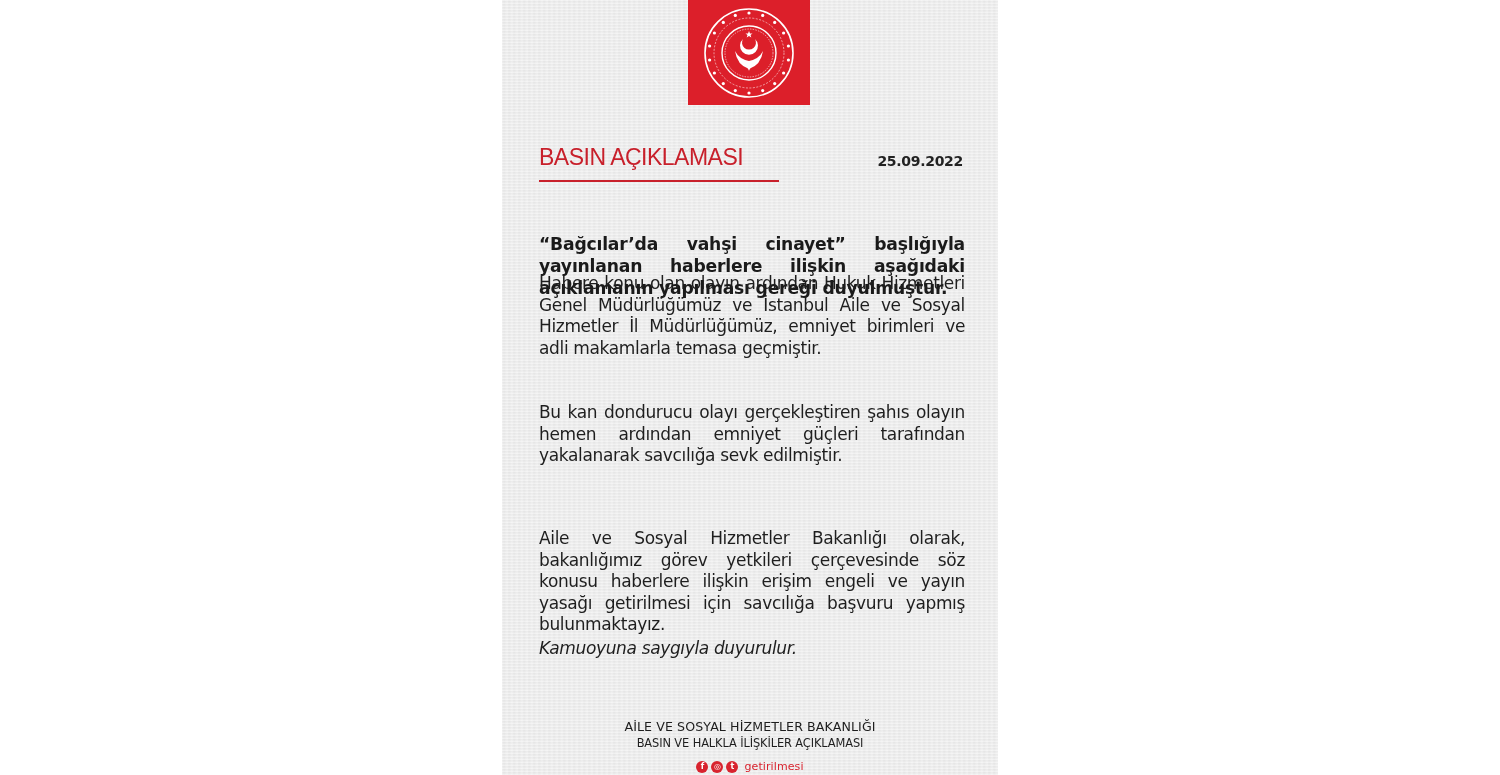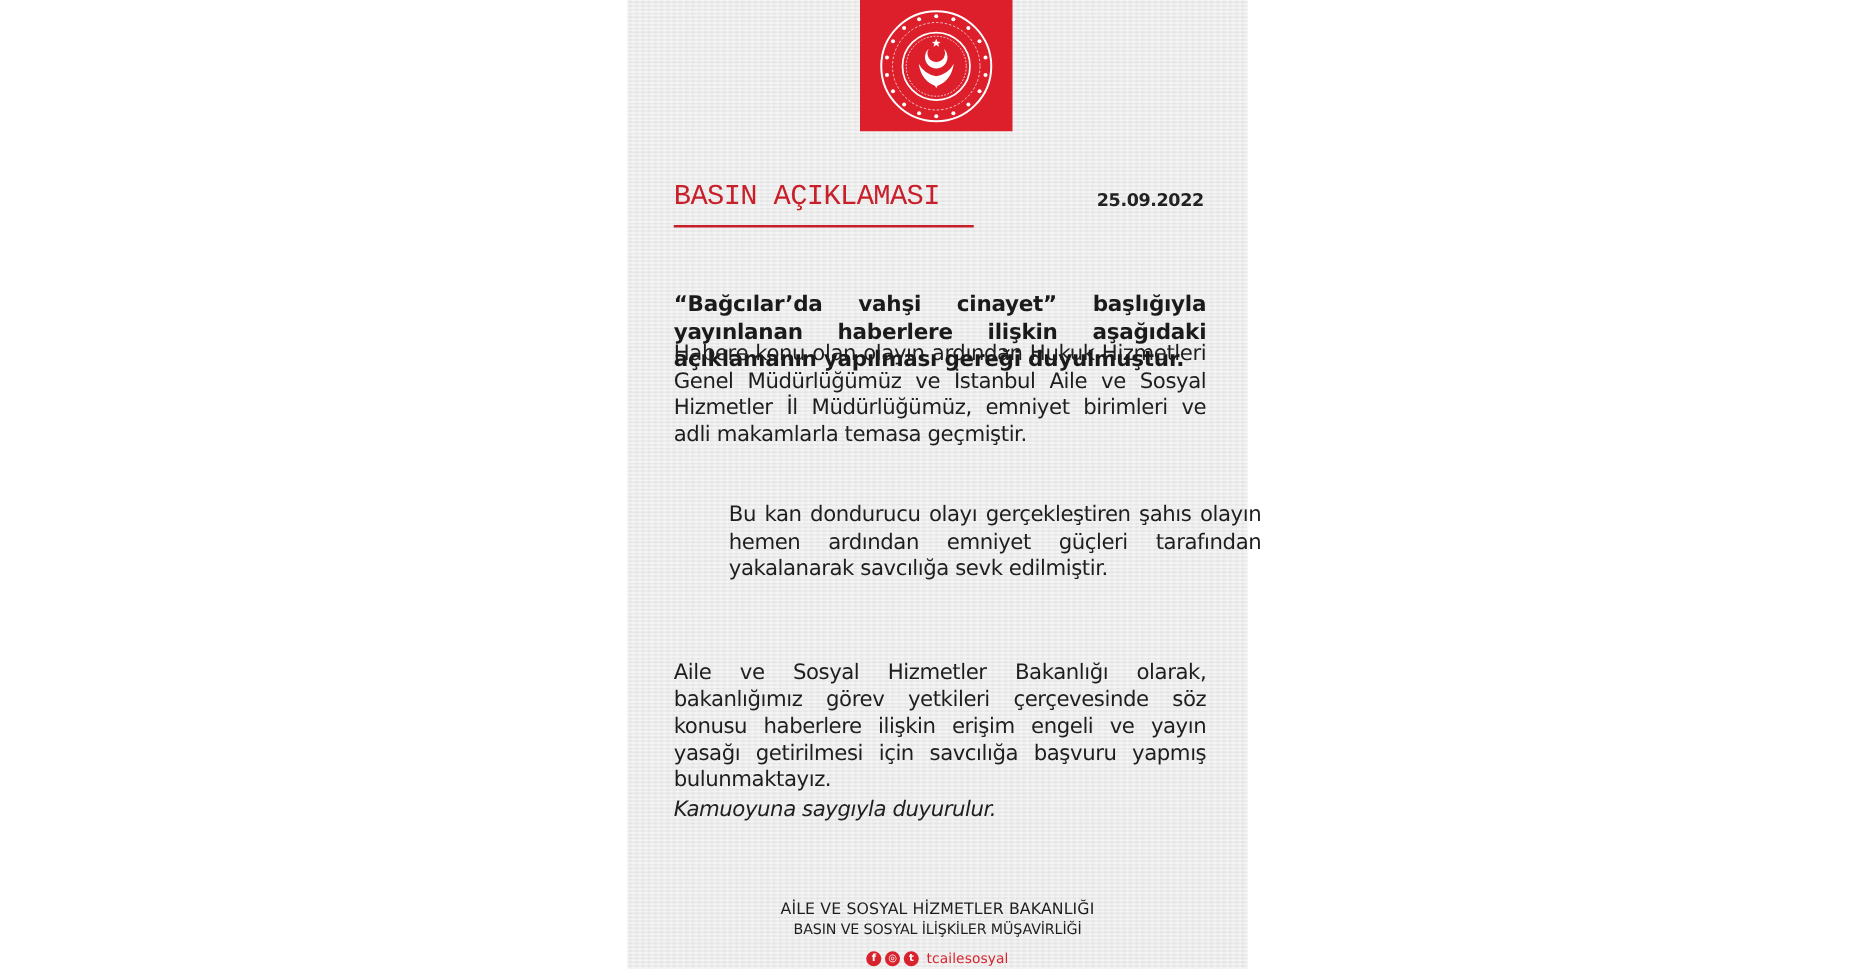--- a/index.html
+++ b/index.html
@@ -18,21 +18,21 @@
       position: absolute; left: 186px; top: 0; width: 122px; height: 105px;
       background: #dc1f2a;
       display: flex; align-items: center; justify-content: center;
     }
     .header {
       position: absolute; left: 37px; top: 144px; width: 426px; height: 40px;
     }
     .title {
       position: absolute; left: 0; top: 0;
       color: #c8202b; font-size: 23px; letter-spacing: -0.5px;
-      font-family: Liberation Mono, monospace; font-weight: normal;
+      font-family: Liberation Sans, sans-serif; font-weight: normal;
       white-space: nowrap;
     }
     .title-rule {
       position: absolute; left: 0; top: 36px; width: 240px; height: 2px; background: #c8202b;
     }
     .date {
       position: absolute; right: 2px; top: 9px;
       color: #222; font-size: 14px; font-weight: bold; letter-spacing: -0.3px; margin-left: 40px;
     }
     .lead {
@@ -42,21 +42,21 @@
       font-family: "DejaVu Sans", sans-serif;
       margin-top: 40px;
     }
     .para {
       position: absolute; left: 37px; width: 426px;
       font-size: 17px; line-height: 21.6px; color: #1e1e1e;
       text-align: justify; text-align-last: left; letter-spacing: -0.35px;
       font-family: "DejaVu Sans", sans-serif;
     }
     .p1 { top: 273px; }
-    .p2 { top: 402px; margin-left: 44px; }
+    .p2 { top: 402px; }
     .p3 { top: 528px; }
     .p4 { top: 638px; font-style: italic; }
     .footer {
       position: absolute; left: 0; top: 718px; width: 496px; text-align: center;
       color: #1e1e1e;
     }
     .footer-line1 { font-size: 12.6px; letter-spacing: 0.1px; line-height: 17px; white-space: nowrap; }
     .footer-line2 { font-size: 11.4px; letter-spacing: -0.1px; line-height: 16px; white-space: nowrap; }
     .social {
       position: absolute; left: 0; top: 760px; width: 496px;
@@ -115,23 +115,23 @@
 
   <div class="lead">“Bağcılar’da vahşi cinayet” başlığıyla yayınlanan haberlere ilişkin aşağıdaki açıklamanın yapılması gereği duyulmuştur.</div>
 
   <div class="para p1">Habere konu olan olayın ardından Hukuk Hizmetleri Genel Müdürlüğümüz ve İstanbul Aile ve Sosyal Hizmetler İl Müdürlüğümüz, emniyet birimleri ve adli makamlarla temasa geçmiştir.</div>
   <div class="para p2">Bu kan dondurucu olayı gerçekleştiren şahıs olayın hemen ardından emniyet güçleri tarafından yakalanarak savcılığa sevk edilmiştir.</div>
   <div class="para p3">Aile ve Sosyal Hizmetler Bakanlığı olarak, bakanlığımız görev yetkileri çerçevesinde söz konusu haberlere ilişkin erişim engeli ve yayın yasağı getirilmesi için savcılığa başvuru yapmış bulunmaktayız.</div>
   <div class="para p4">Kamuoyuna saygıyla duyurulur.</div>
 
   <div class="footer">
     <div class="footer-line1">AİLE VE SOSYAL HİZMETLER BAKANLIĞI</div>
-    <div class="footer-line2">BASIN VE SOSYAL İLİŞKİLER MÜŞAVİRLİĞİ</div>
+    <div class="footer-line2">BASIN VE HALKLA İLİŞKİLER AÇIKLAMASI</div>
   </div>
 
   <div class="social">
     <span class="sicon">f</span>
     <span class="sicon">◎</span>
     <span class="sicon">t</span>
-    <span class="handle">tcailesosyal</span>
+    <span class="handle">getirilmesi</span>
   </div>
 
 </div>
 
 </body></html>

